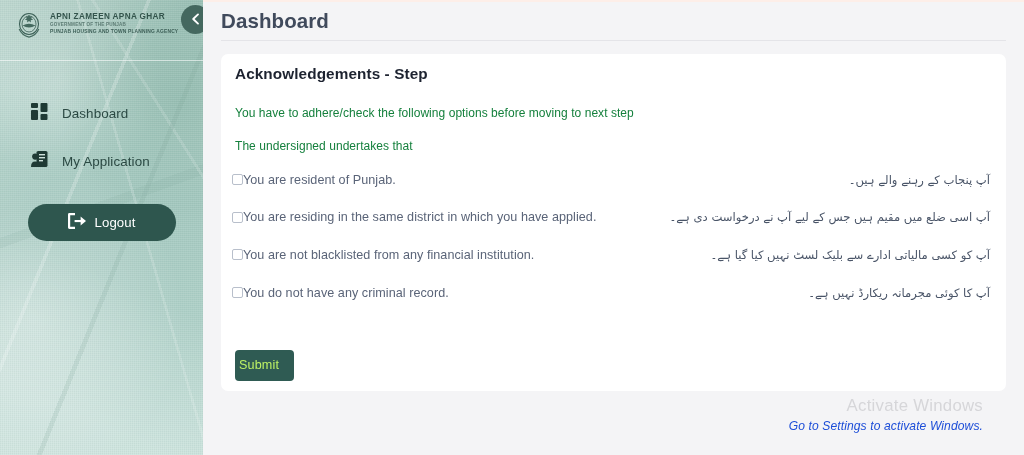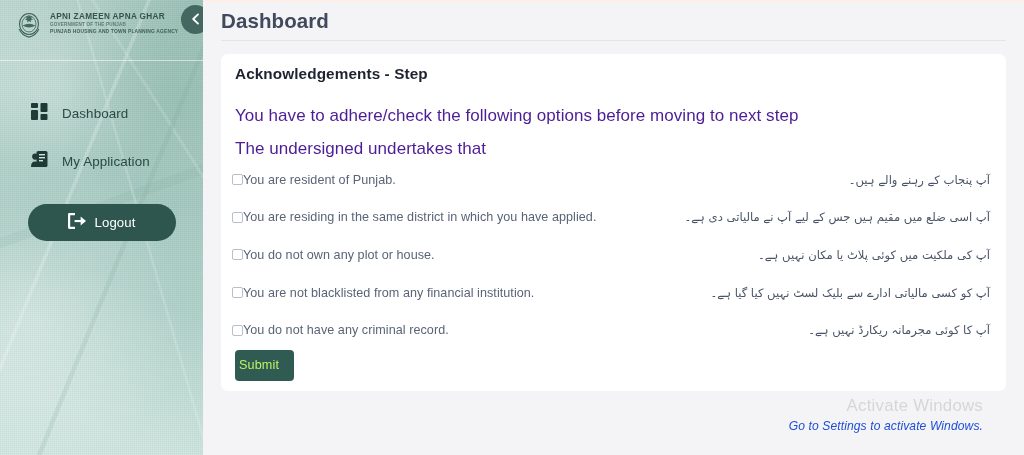--- a/index.html
+++ b/index.html
@@ -172,22 +172,22 @@
     left: 14px; top: 11px;
     font-size: 15.3px;
     font-weight: 700;
     color: #1d2330;
     letter-spacing: .1px;
   }
 
   .intro {
     position: absolute;
     left: 14px;
-    font-size: 17px;
-    color: #4c1d95;
+    font-size: 12px;
+    color: #15803d;
     letter-spacing: .05px;
   }
   #intro-1 { top: 52px; }
   #intro-2 { top: 85px; }
 
   #ack-list {
     position: absolute;
     left: 0; top: 107px;
     width: 785px;
   }
@@ -353,30 +353,23 @@
           <span class="ack-en">You are resident of Punjab.</span>
         </span>
         <span class="ack-ur">آپ پنجاب کے رہنے والے ہیں۔</span>
       </div>
 
       <div class="ack-row">
         <span class="ack-left">
           <span class="cbox"></span>
           <span class="ack-en">You are residing in the same district in which you have applied.</span>
         </span>
-        <span class="ack-ur">آپ اسی ضلع میں مقیم ہیں جس کے لیے آپ نے مالیاتی دی ہے۔</span>
+        <span class="ack-ur">آپ اسی ضلع میں مقیم ہیں جس کے لیے آپ نے درخواست دی ہے۔</span>
       </div>
 
-      <div class="ack-row">
-        <span class="ack-left">
-          <span class="cbox"></span>
-          <span class="ack-en">You do not own any plot or house.</span>
-        </span>
-        <span class="ack-ur">آپ کی ملکیت میں کوئی پلاٹ یا مکان نہیں ہے۔</span>
-      </div>
 
       <div class="ack-row">
         <span class="ack-left">
           <span class="cbox"></span>
           <span class="ack-en">You are not blacklisted from any financial institution.</span>
         </span>
         <span class="ack-ur">آپ کو کسی مالیاتی ادارے سے بلیک لسٹ نہیں کیا گیا ہے۔</span>
       </div>
 
       <div class="ack-row">

